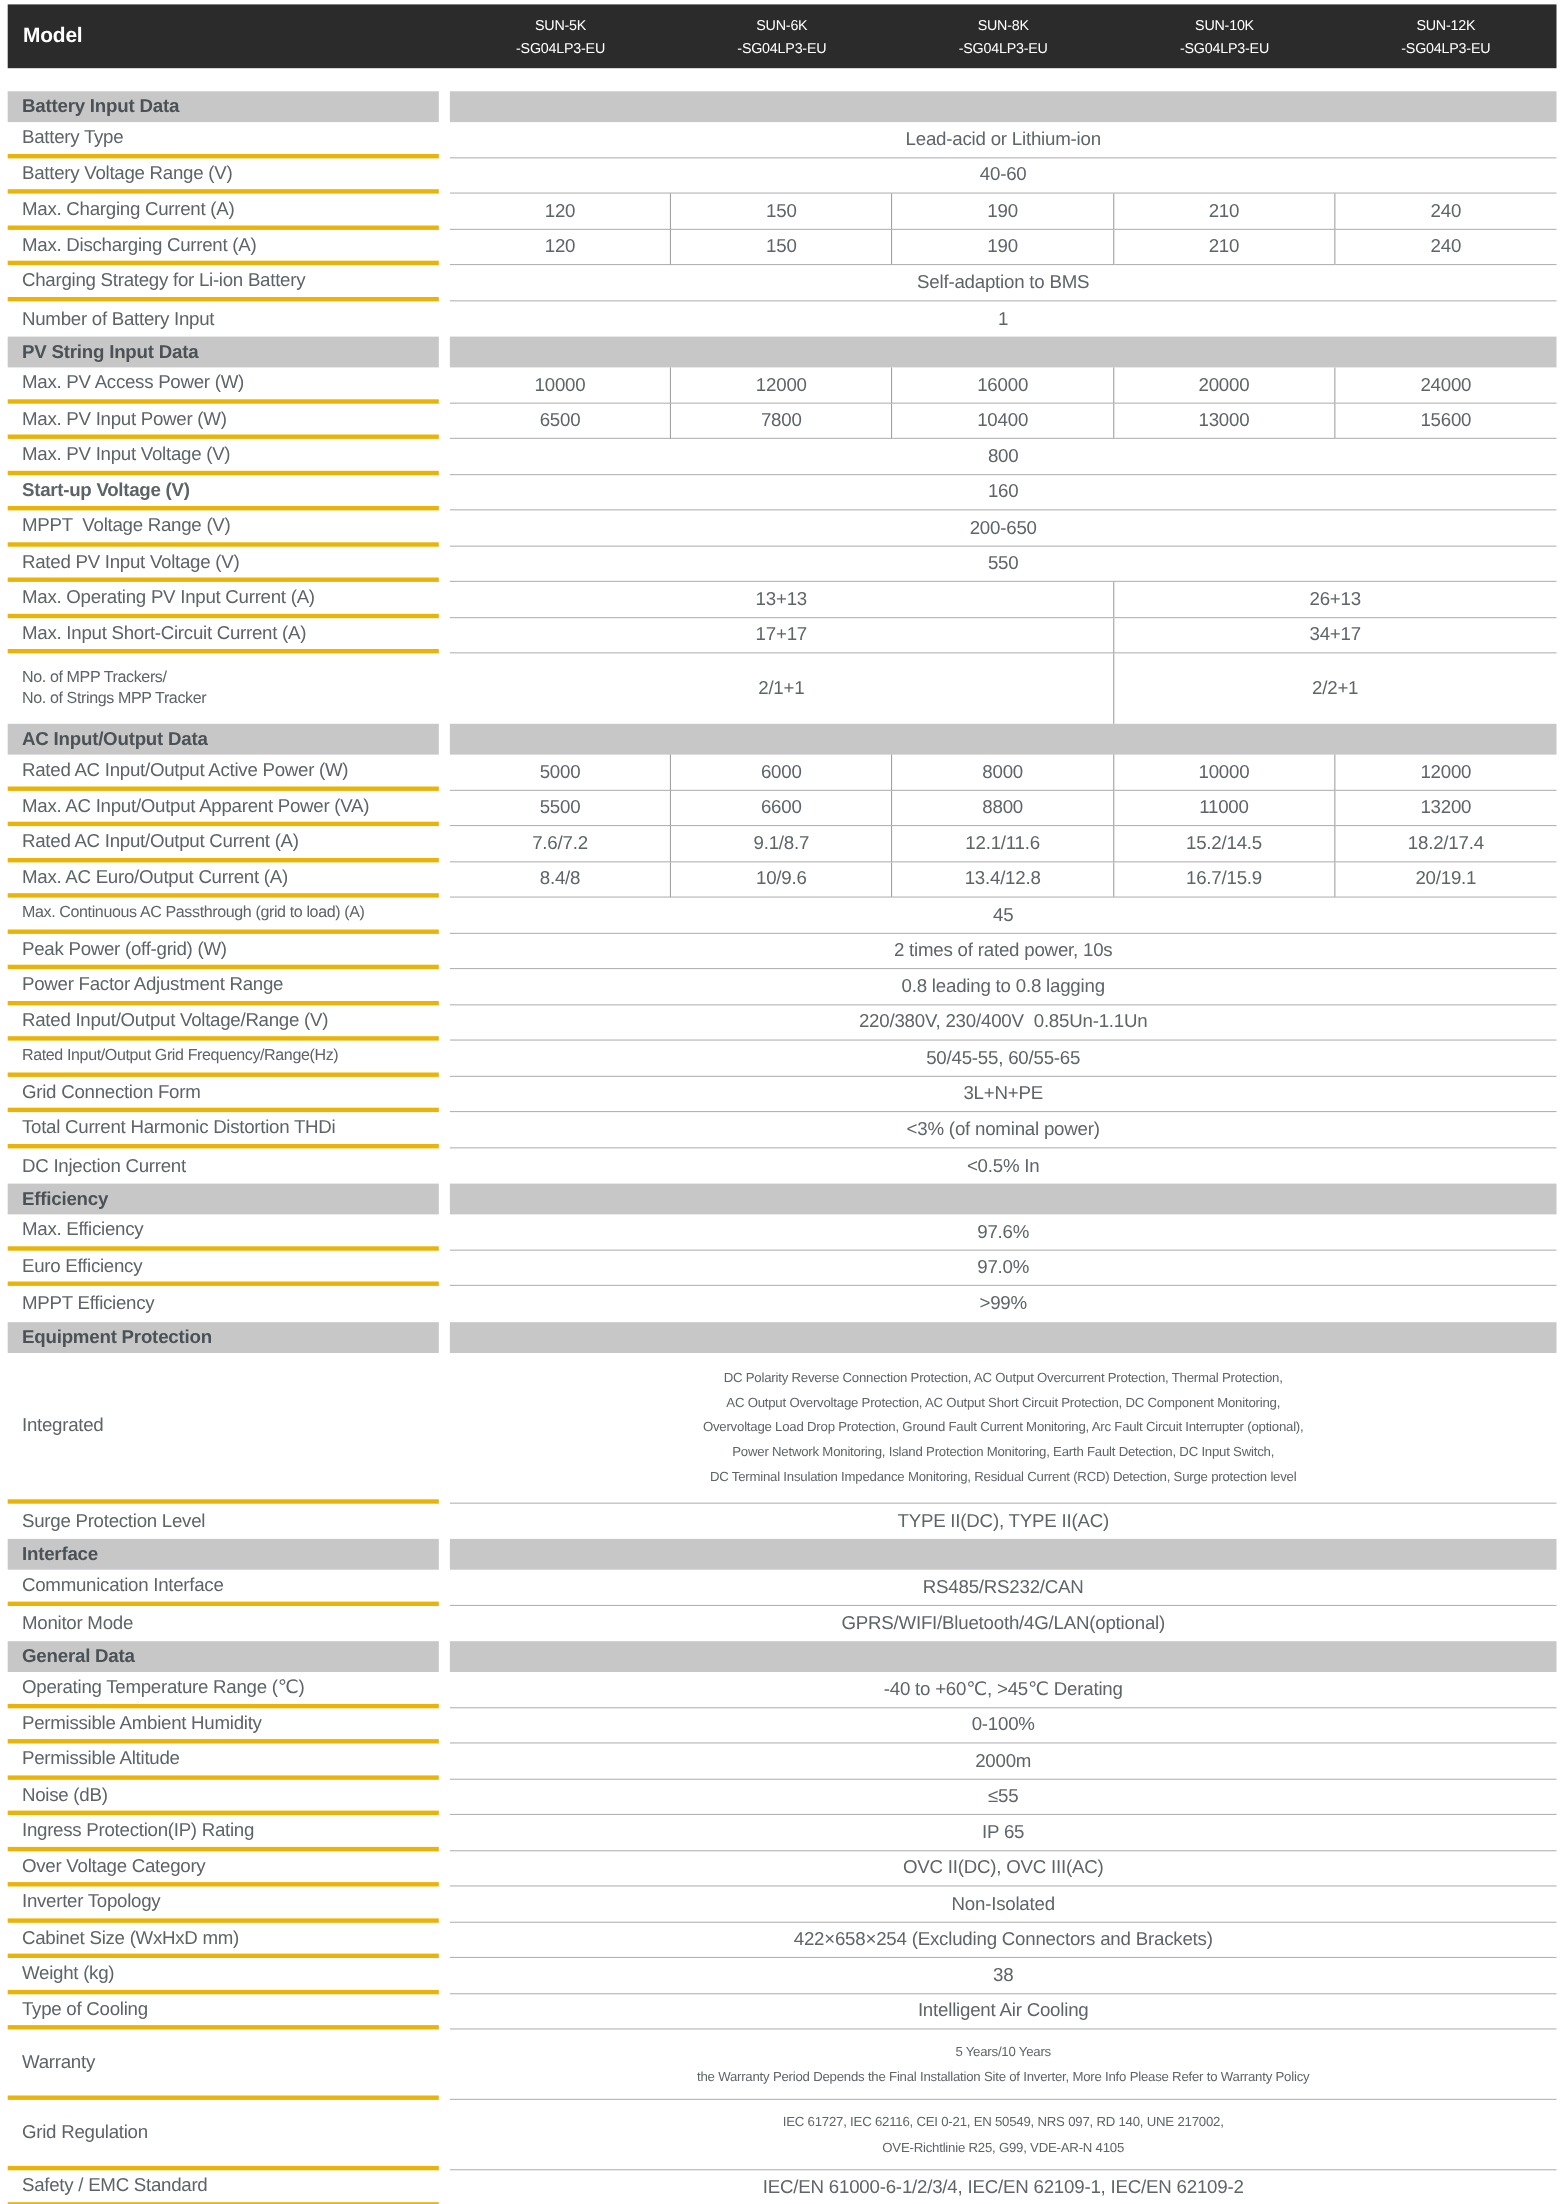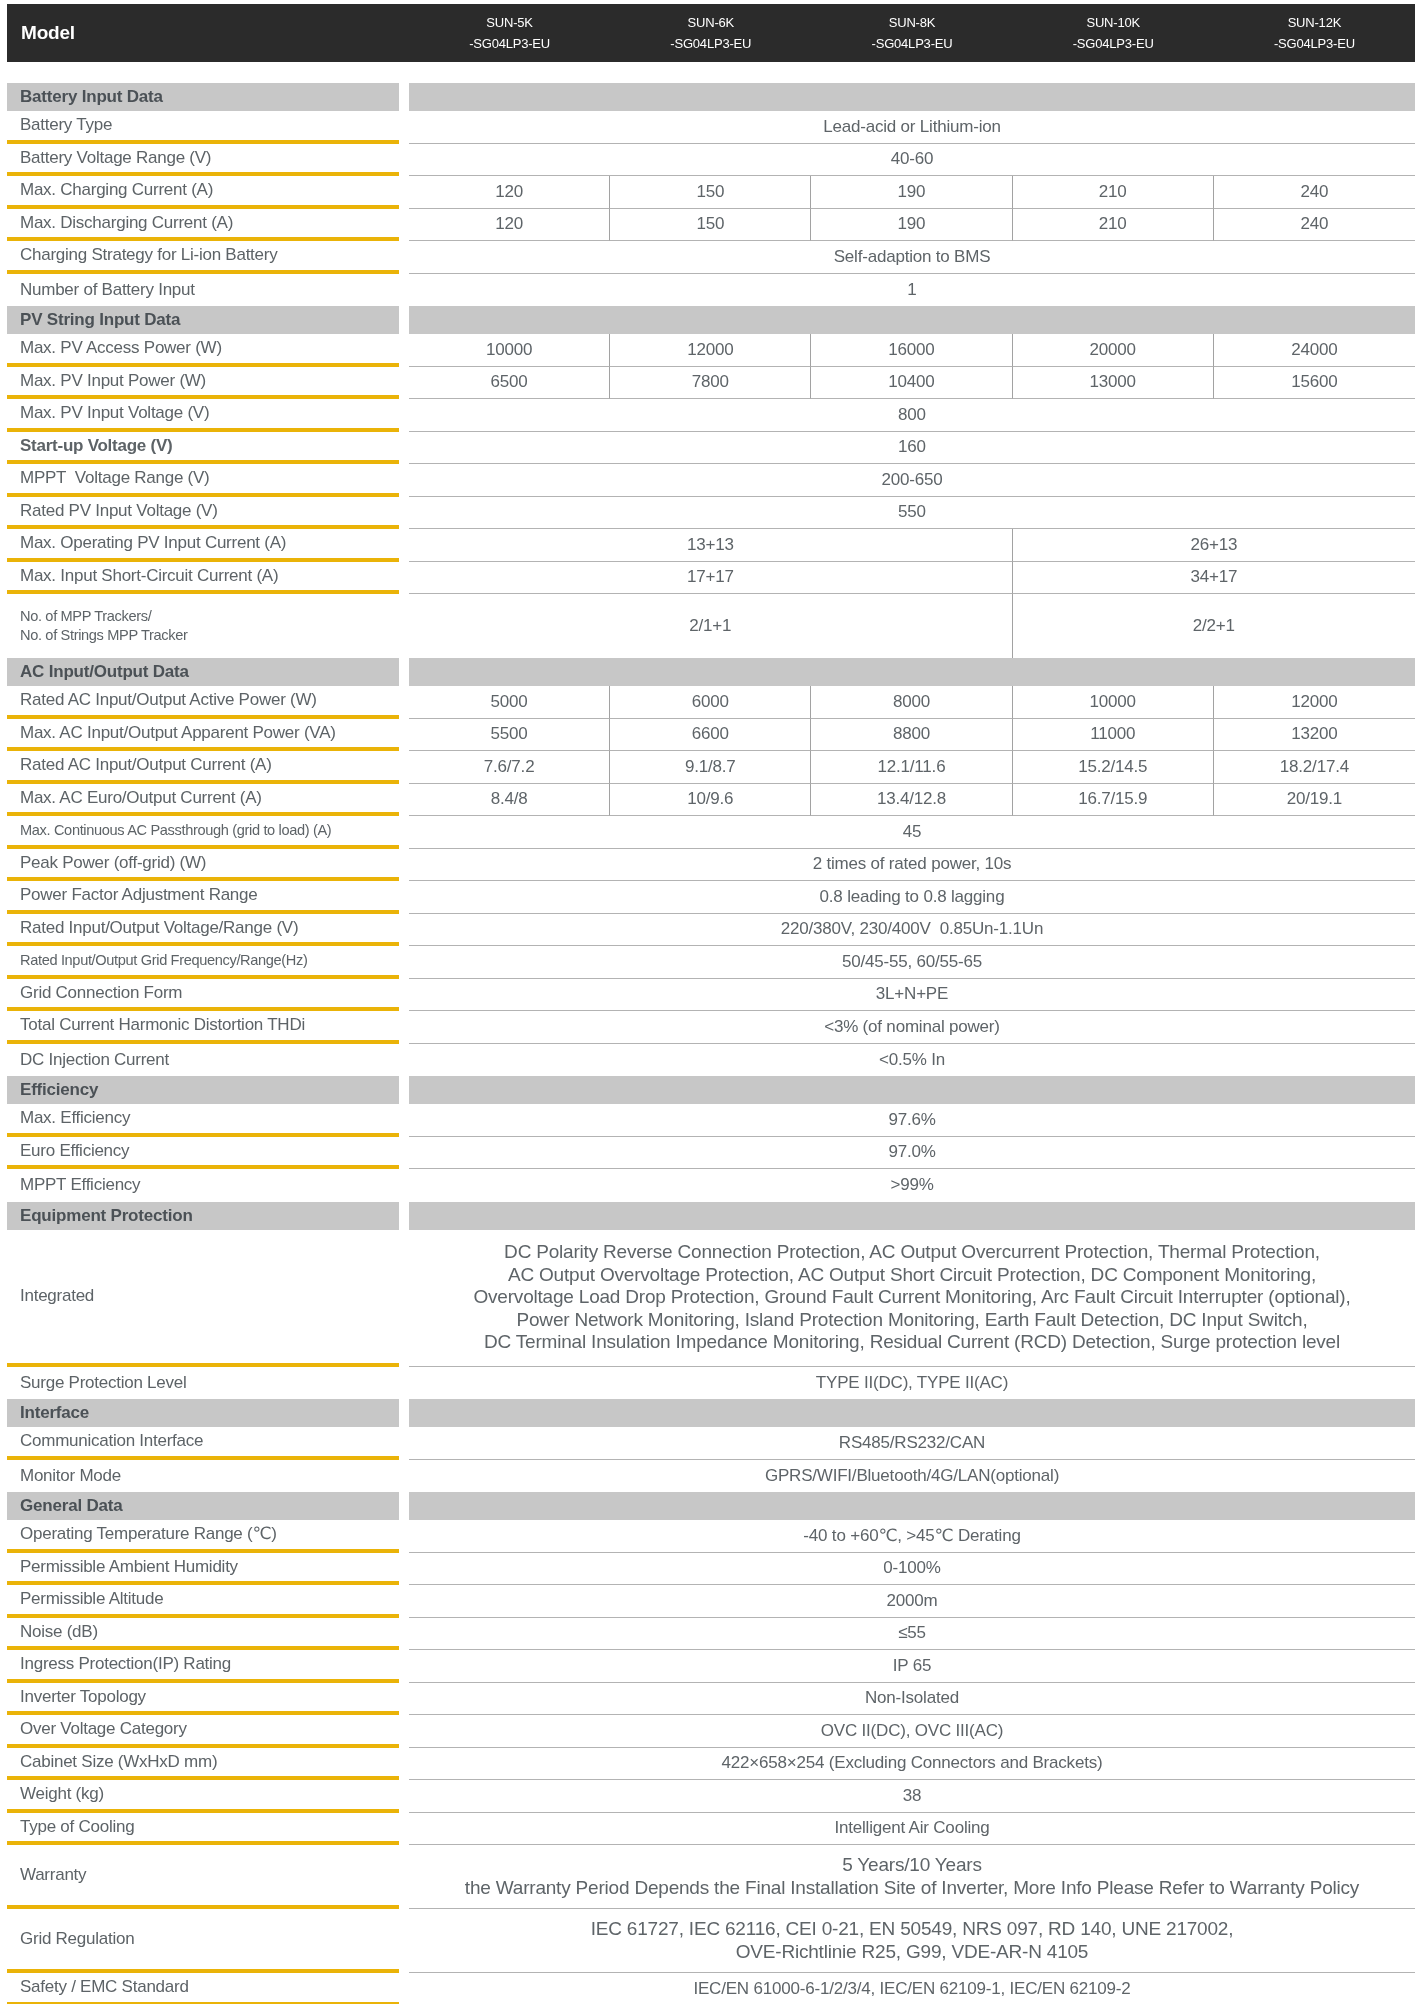--- a/index.html
+++ b/index.html
@@ -78,21 +78,21 @@
     text-align:center;
     font-size:17px;
     letter-spacing:-0.2px;
     white-space:pre-wrap;
     border-bottom:1.5px solid #b3b3b3;
     border-right:1.5px solid #a2a2a2;
     padding:2px 6px;
     color:#5e6468;
   }
   .cell:last-child { border-right:none; }
-  .cell.multi { font-size:19px; line-height:22.4px; padding:6px 2px; }
+  .cell.multi { font-size:12px; line-height:22.4px; padding:6px 2px; }
   .row.noline .label, .row.noline .cell { border-bottom:none; }
 </style>
 </head>
 <body>
 
 <div class="sheet">
   <div class="thead">
     <div class="th-model">Model</div>
 
   <div class="th-col">SUN-5K
@@ -371,28 +371,28 @@
         <div class="label">Noise (dB)</div>
         <div class="gapcol"></div>
         <div class="cell" style="grid-column: span 5;">≤55</div>
       </div>
       <div class="row">
         <div class="label">Ingress Protection(IP) Rating</div>
         <div class="gapcol"></div>
         <div class="cell" style="grid-column: span 5;">IP 65</div>
       </div>
       <div class="row">
+        <div class="label">Over Voltage Category</div>
+        <div class="gapcol"></div>
+        <div class="cell" style="grid-column: span 5;">OVC II(DC), OVC III(AC)</div>
+      </div>
+      <div class="row">
         <div class="label">Inverter Topology</div>
         <div class="gapcol"></div>
         <div class="cell" style="grid-column: span 5;">Non-Isolated</div>
-      </div>
-      <div class="row">
-        <div class="label">Over Voltage Category</div>
-        <div class="gapcol"></div>
-        <div class="cell" style="grid-column: span 5;">OVC II(DC), OVC III(AC)</div>
       </div>
       <div class="row">
         <div class="label">Cabinet Size (WxHxD mm)</div>
         <div class="gapcol"></div>
         <div class="cell" style="grid-column: span 5;">422×658×254 (Excluding Connectors and Brackets)</div>
       </div>
       <div class="row">
         <div class="label">Weight (kg)</div>
         <div class="gapcol"></div>
         <div class="cell" style="grid-column: span 5;">38</div>

